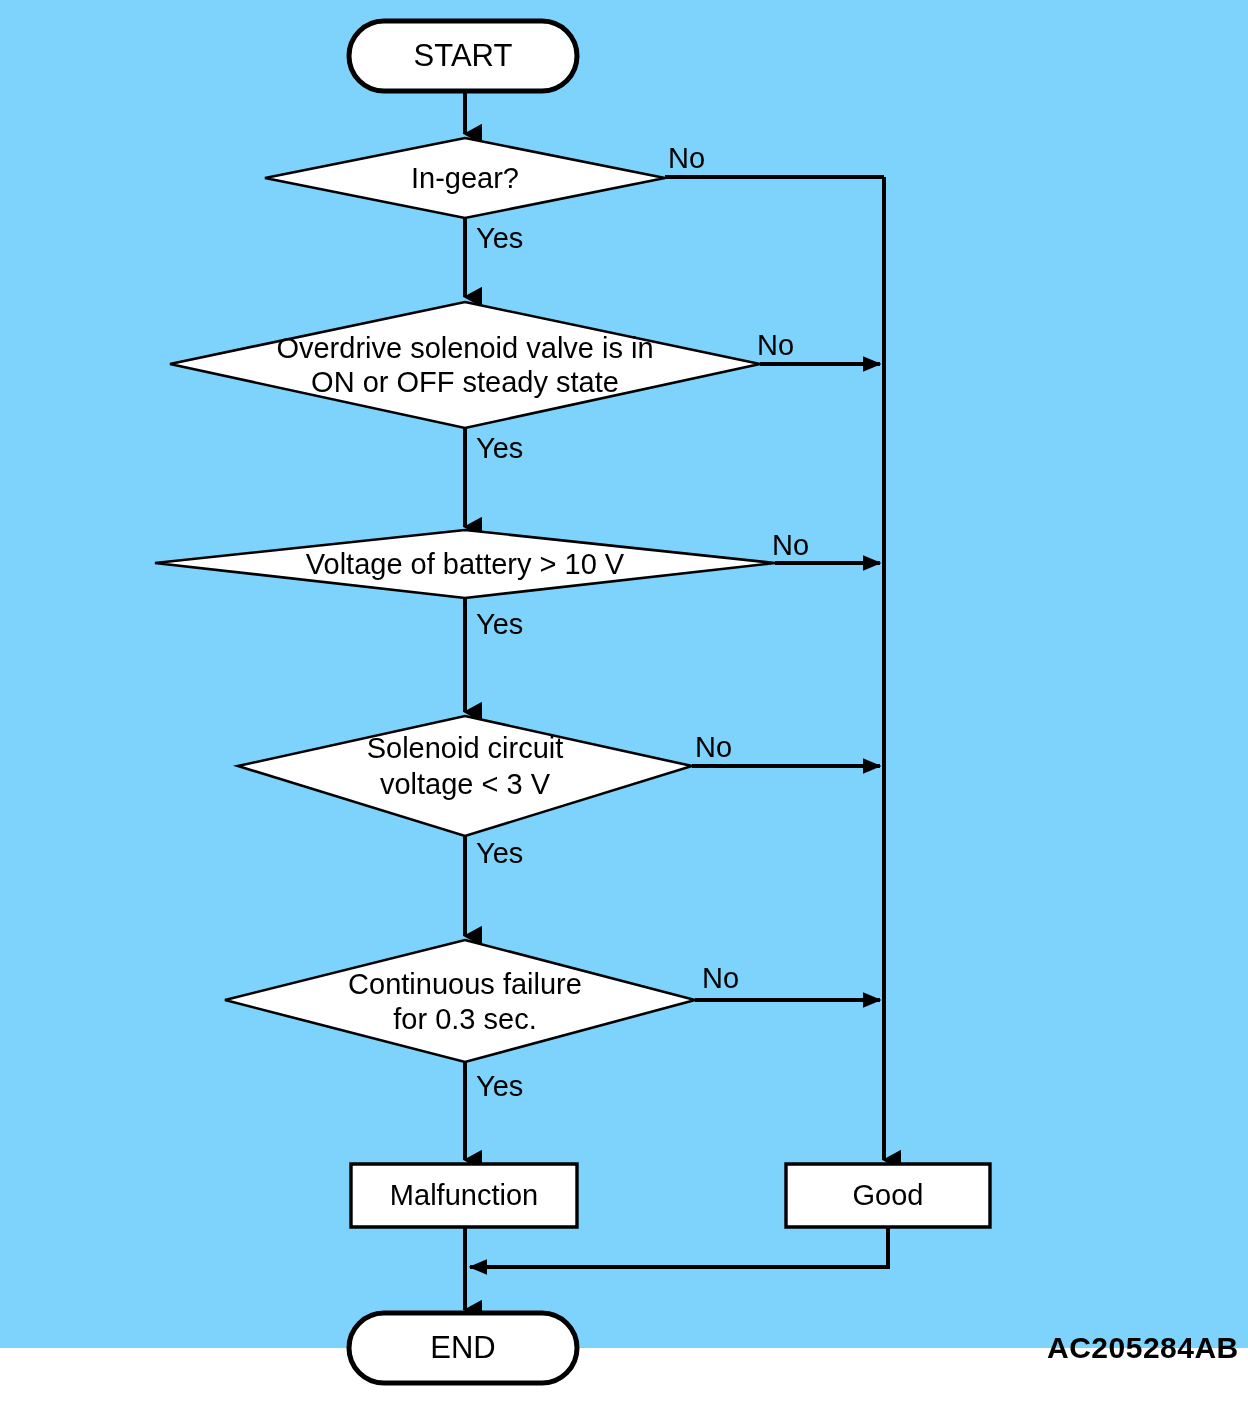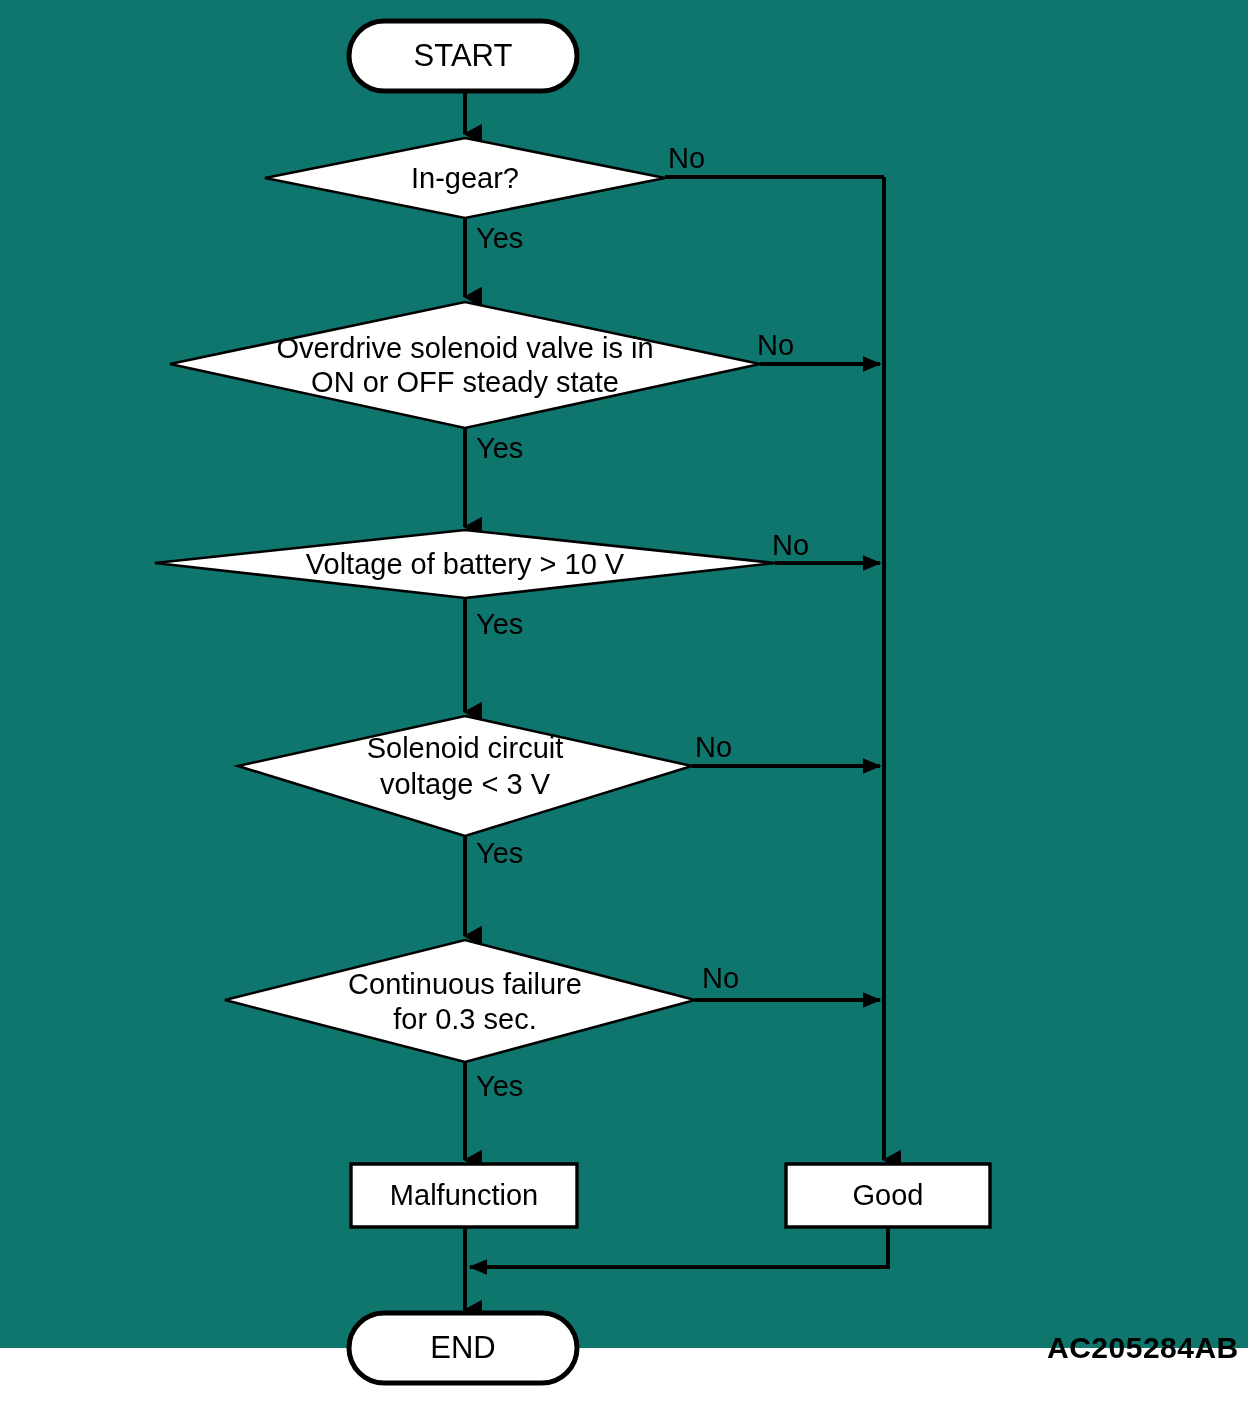--- a/index.html
+++ b/index.html
@@ -10,21 +10,21 @@
   body {
     width: 1248px;
     height: 1408px;
     font-family: "Liberation Sans", sans-serif;
     overflow: hidden;
   }
   #flowchart-root {
     position: relative;
     width: 1248px;
     height: 1348px;
-    background: #0f766e;
+    background: #7dd3fc;
   }
   svg.chart-canvas {
     position: absolute;
     left: 0;
     top: 0;
     width: 1248px;
     height: 1408px;
     display: block;
   }
   .shape-stroke {

